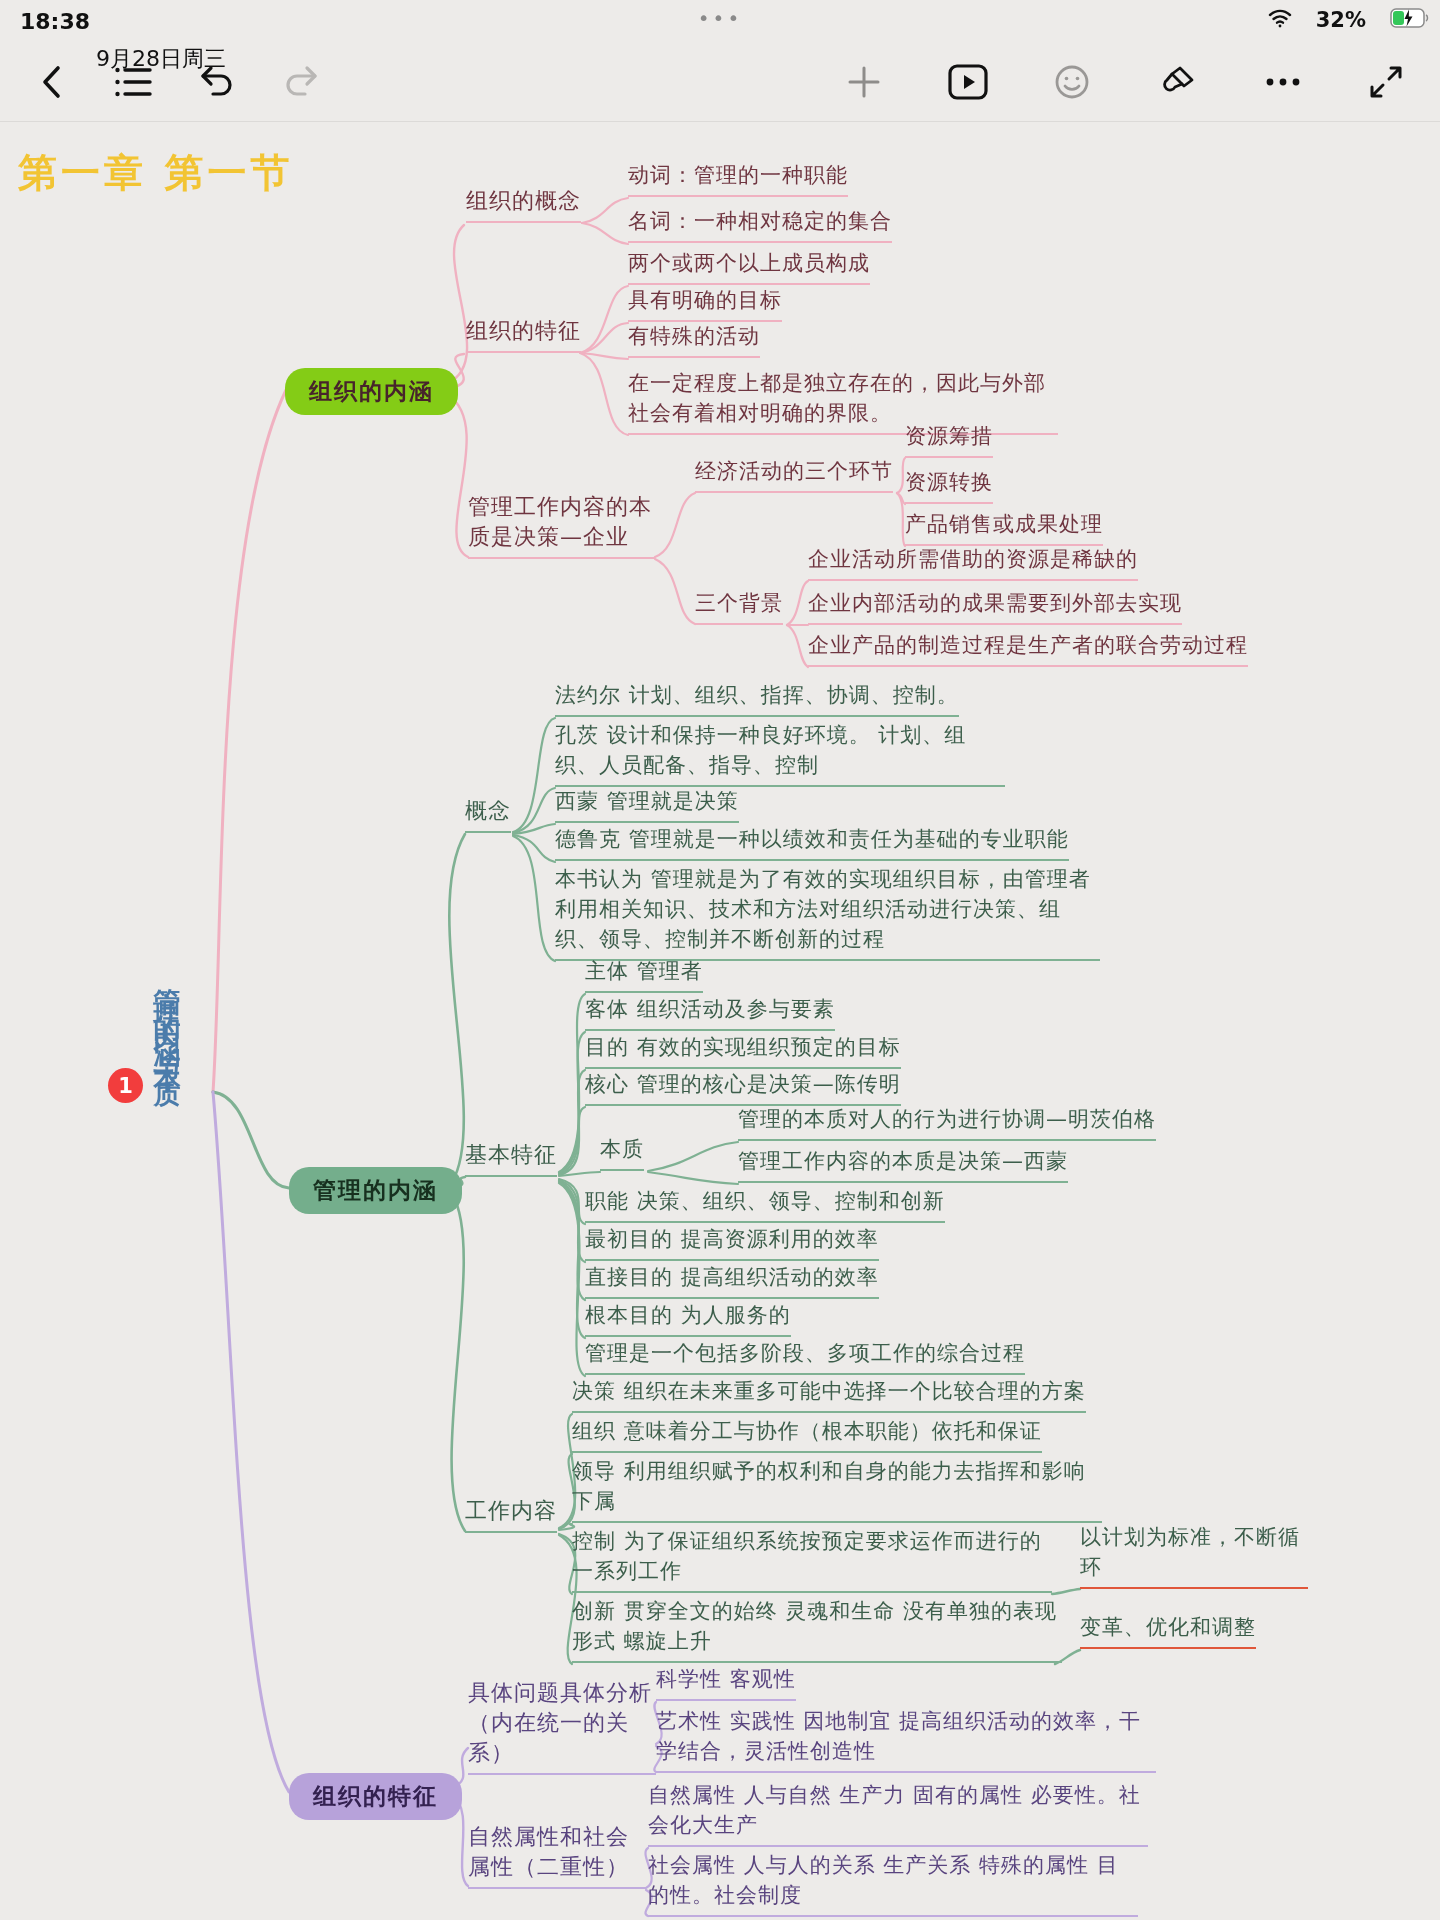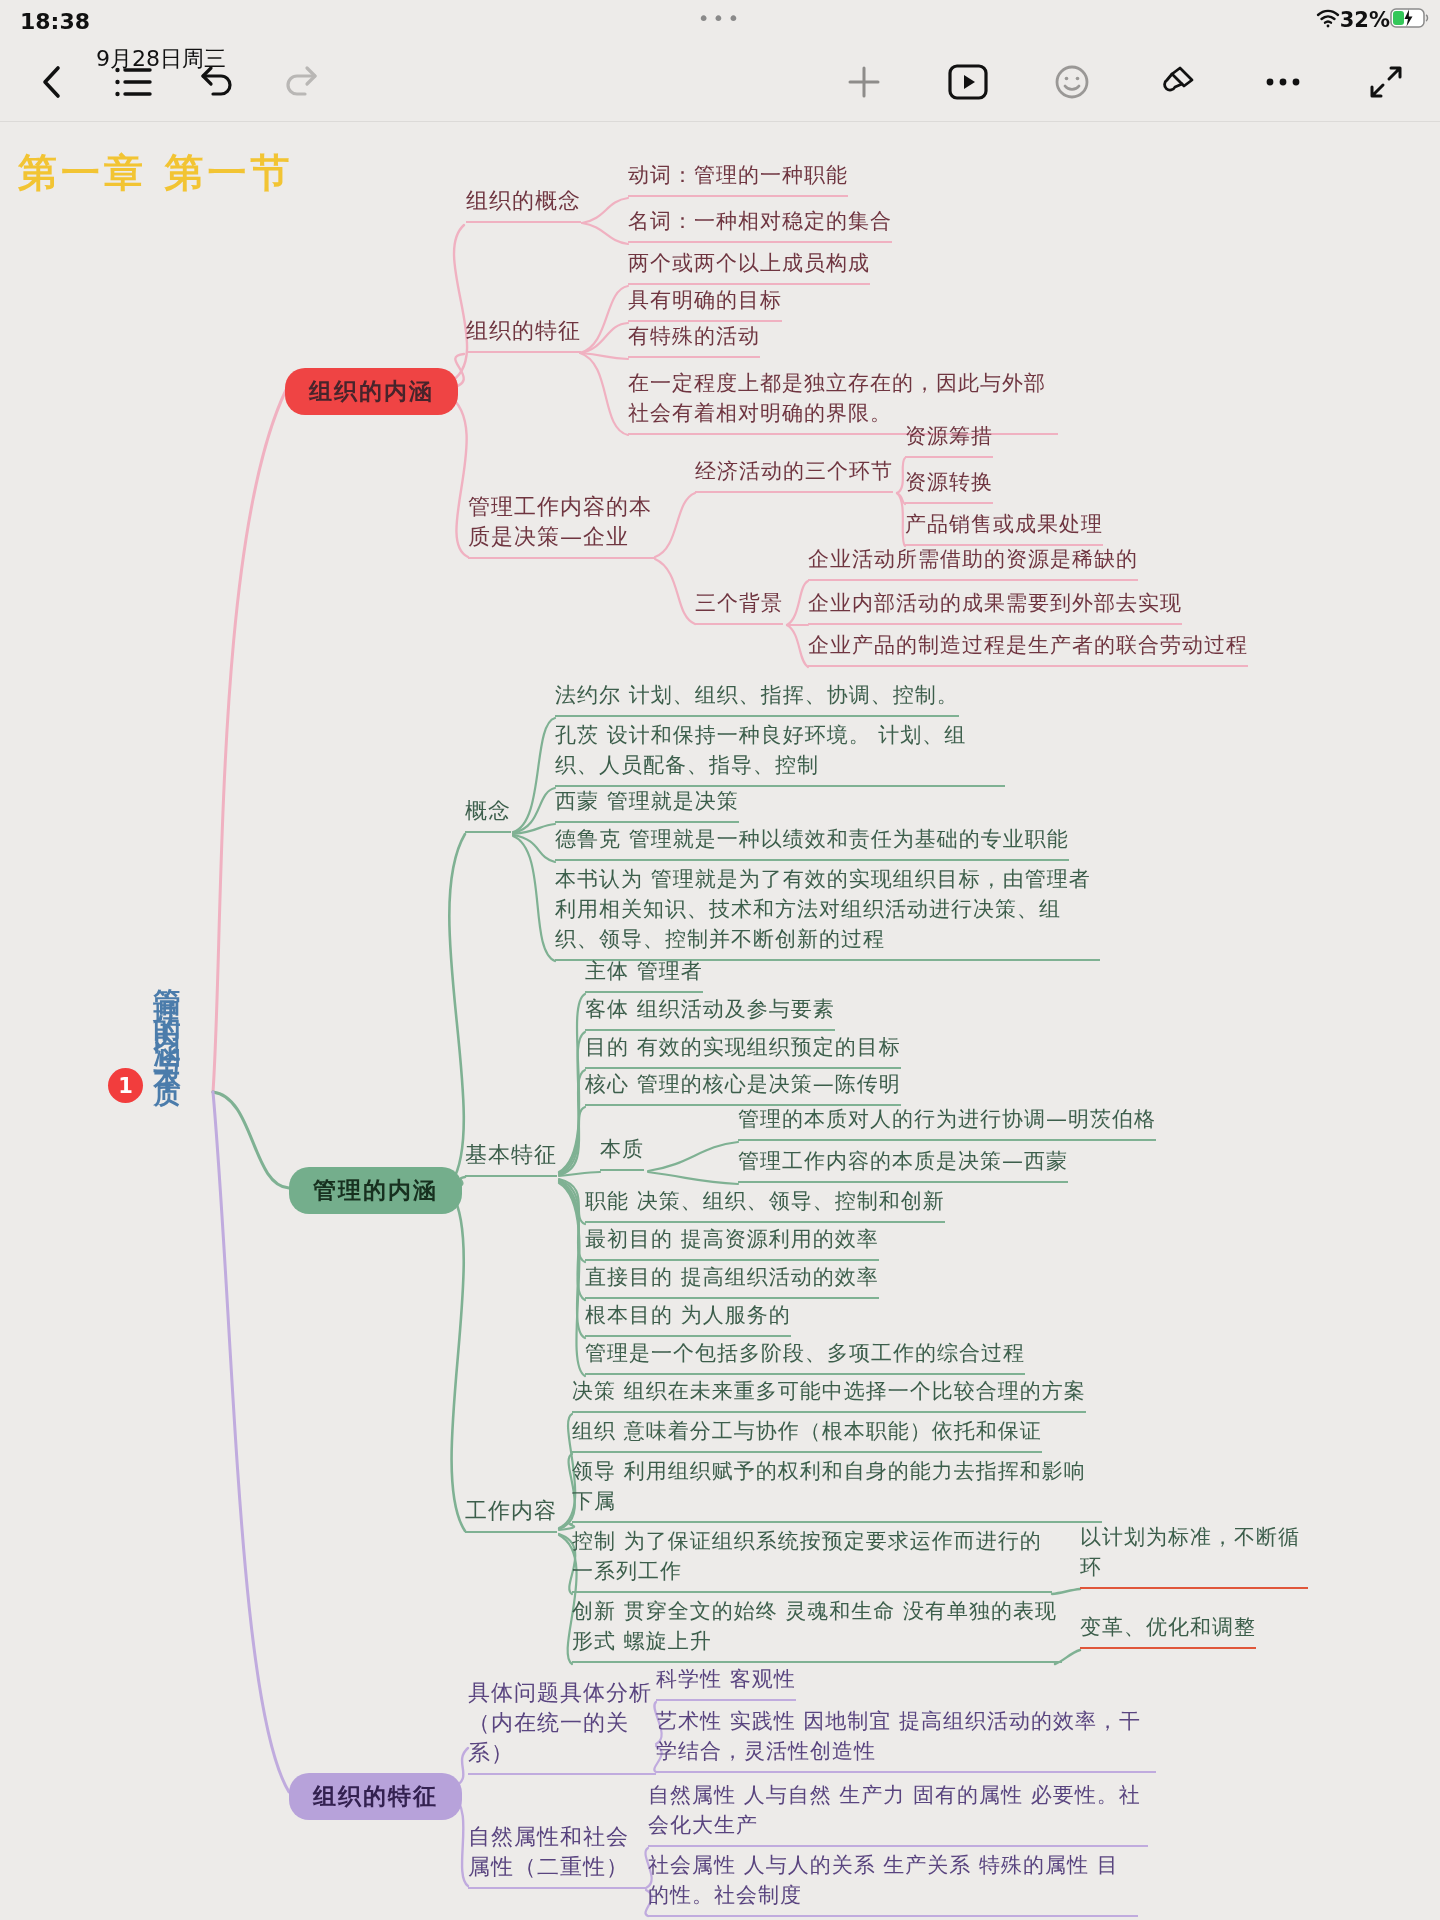--- a/index.html
+++ b/index.html
@@ -6,21 +6,21 @@
   body{
     width:1440px;height:1920px;position:relative;overflow:hidden;
     background:#edebe9;
     font-family:"DejaVu Sans","Liberation Sans",sans-serif;
   }
   
   .status-bar{position:absolute;left:0;top:0;width:1440px;height:44px;}
   .sb-time{position:absolute;left:20px;top:9px;font-size:22px;font-weight:bold;color:#111;}
   .sb-date{position:absolute;left:96px;top:9px;font-size:22px;font-weight:400;color:#111;margin-top:35px;}
   .sb-dots{position:absolute;left:50%;top:6px;transform:translateX(-50%);font-size:20px;color:#8a8a8a;letter-spacing:3px;}
-  .sb-right{position:absolute;right:10px;top:8px;display:flex;align-items:center;gap:0;}
+  .sb-right{position:absolute;right:10px;top:8px;display:flex;align-items:center;gap:24px;}
   .sb-percent{font-size:21px;font-weight:600;color:#111;}
   
   .toolbar{position:absolute;left:0;top:44px;width:1440px;height:76px;}
   .tb-btn{position:absolute;top:50%;transform:translate(-50%,-50%);width:56px;height:56px;display:flex;align-items:center;justify-content:center;}
   .hairline{position:absolute;left:0;top:121px;width:1440px;height:1px;background:#dcdad8;}
   
   .page-title{position:absolute;left:18px;top:146px;font-size:39px;font-weight:bold;color:#f2c433;letter-spacing:4px;}
   .root-label{
     position:absolute;left:149px;top:966px;
     writing-mode:vertical-rl;text-orientation:upright;
@@ -29,21 +29,21 @@
   .badge{
     position:absolute;left:108px;top:1068px;width:35px;height:35px;border-radius:50%;
     background:#f23d3d;color:#fff;font-size:21px;font-weight:bold;
     display:flex;align-items:center;justify-content:center;
   }
   
   .pill{
     position:absolute;font-size:23px;font-weight:bold;letter-spacing:2px;
     padding:8px 24px;border-radius:20px;white-space:nowrap;
   }
-  .pill.pink-pill{background:#ef4444;color:#47242b;}
+  .pill.pink-pill{background:#84cc16;color:#47242b;}
   .pill.green-pill{background:#74ae8c;color:#17301f;}
   .pill.purple-pill{background:#b7a2da;color:#332150;}
   .leaf{
     position:absolute;font-size:21px;line-height:30px;letter-spacing:1px;
     padding-bottom:5px;border-bottom:2.5px solid;width:max-content;
   }
   .leaf.plabel{font-size:22px;}
   .pink{color:#6f3540;border-color:#f0b1c1;}
   .green{color:#3c5e4b;border-color:#7fb193;}
   .purple{color:#59447f;border-color:#c0abde;}

